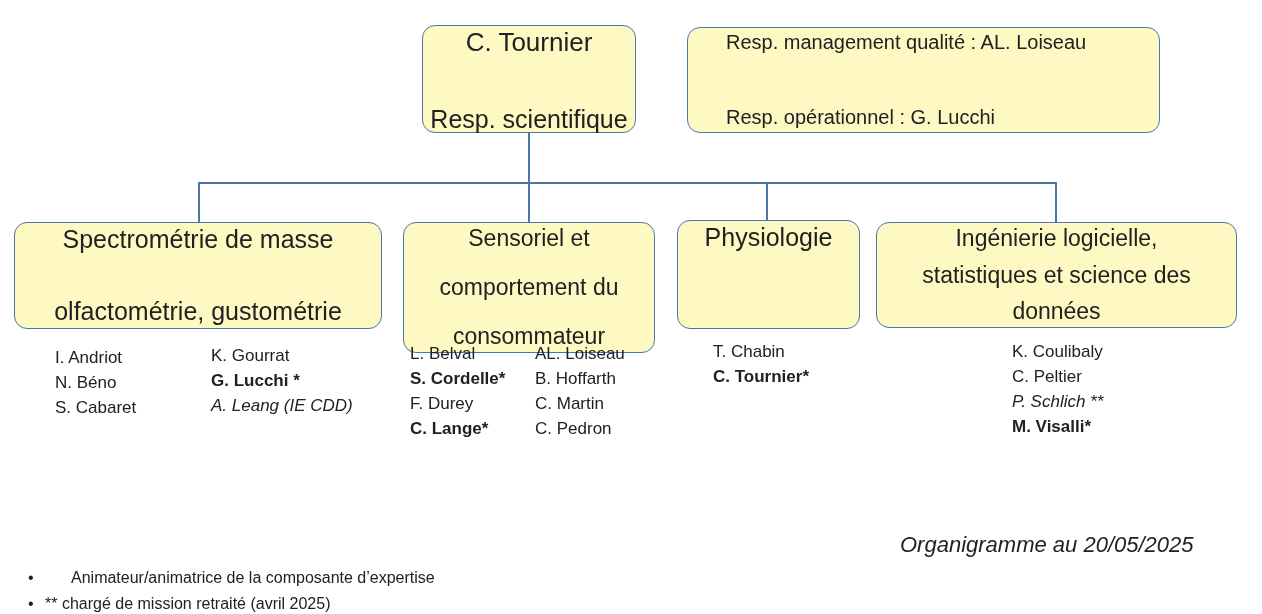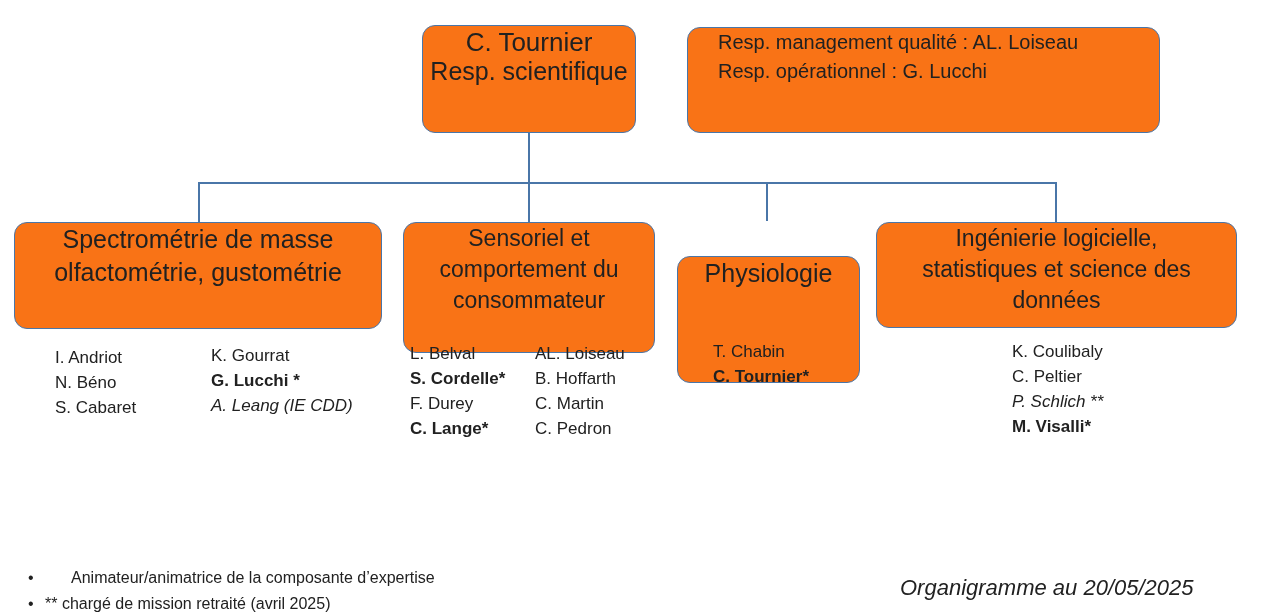--- a/index.html
+++ b/index.html
@@ -10,33 +10,33 @@
     background: #ffffff;
     font-family: "Liberation Sans", sans-serif;
     color: #212121;
     overflow: hidden;
   }
   .obox {
     position: absolute;
     box-sizing: border-box;
     border: 1.5px solid #4a76a8;
     border-radius: 13px;
-    background: #f97316;
+    background: #fef9c3;
     display: flex;
     flex-direction: column;
     align-items: center;
-    justify-content: flex-start;
+    justify-content: space-between;
     text-align: center;
   }
   .box-director { left: 422px; top: 25px;  width: 214px; height: 108px; }
   .box-mgmt     { left: 687px; top: 27px;  width: 473px; height: 106px;
-                  align-items: flex-start; text-align: left; padding-left: 30px; }
+                  align-items: flex-start; text-align: left; padding-left: 38px; }
   .box-a { left: 14px;  top: 222px; width: 368px; height: 107px; }
   .box-b { left: 403px; top: 222px; width: 252px; height: 131px; }
-  .box-c { left: 677px; top: 220px; width: 183px; height: 127px; margin-top: 36px; }
+  .box-c { left: 677px; top: 220px; width: 183px; height: 109px; }
   .box-d { left: 876px; top: 222px; width: 361px; height: 106px; }
 
   .director-name { font-size: 26px; line-height: 32px; }
   .director-role { font-size: 25px; line-height: 26px; }
   .mgmt-line     { font-size: 20px; line-height: 29px; white-space: nowrap; }
 
   .dept-title-line { white-space: nowrap; }
   .title-lg { font-size: 25px; line-height: 33px; }
   .title-md { font-size: 23px; line-height: 31px; }
 
@@ -61,21 +61,21 @@
   .regular { font-weight: normal; font-style: normal; }
 
   .footnotes { position: absolute; left: 28px; top: 565px; font-size: 16px; line-height: 26px; }
   .footnote-row { display: flex; }
   .footnote-bullet { width: 17px; flex: 0 0 17px; }
   .footnote-row.indent-more .footnote-text { margin-left: 26px; }
 
   .caption {
     position: absolute;
     left: 900px;
-    top: 575px;
+    top: 532px;
     font-size: 22px;
     font-style: italic;
     white-space: nowrap;
   }
 </style>
 </head>
 <body>
 
 <div class="canvas">
 

